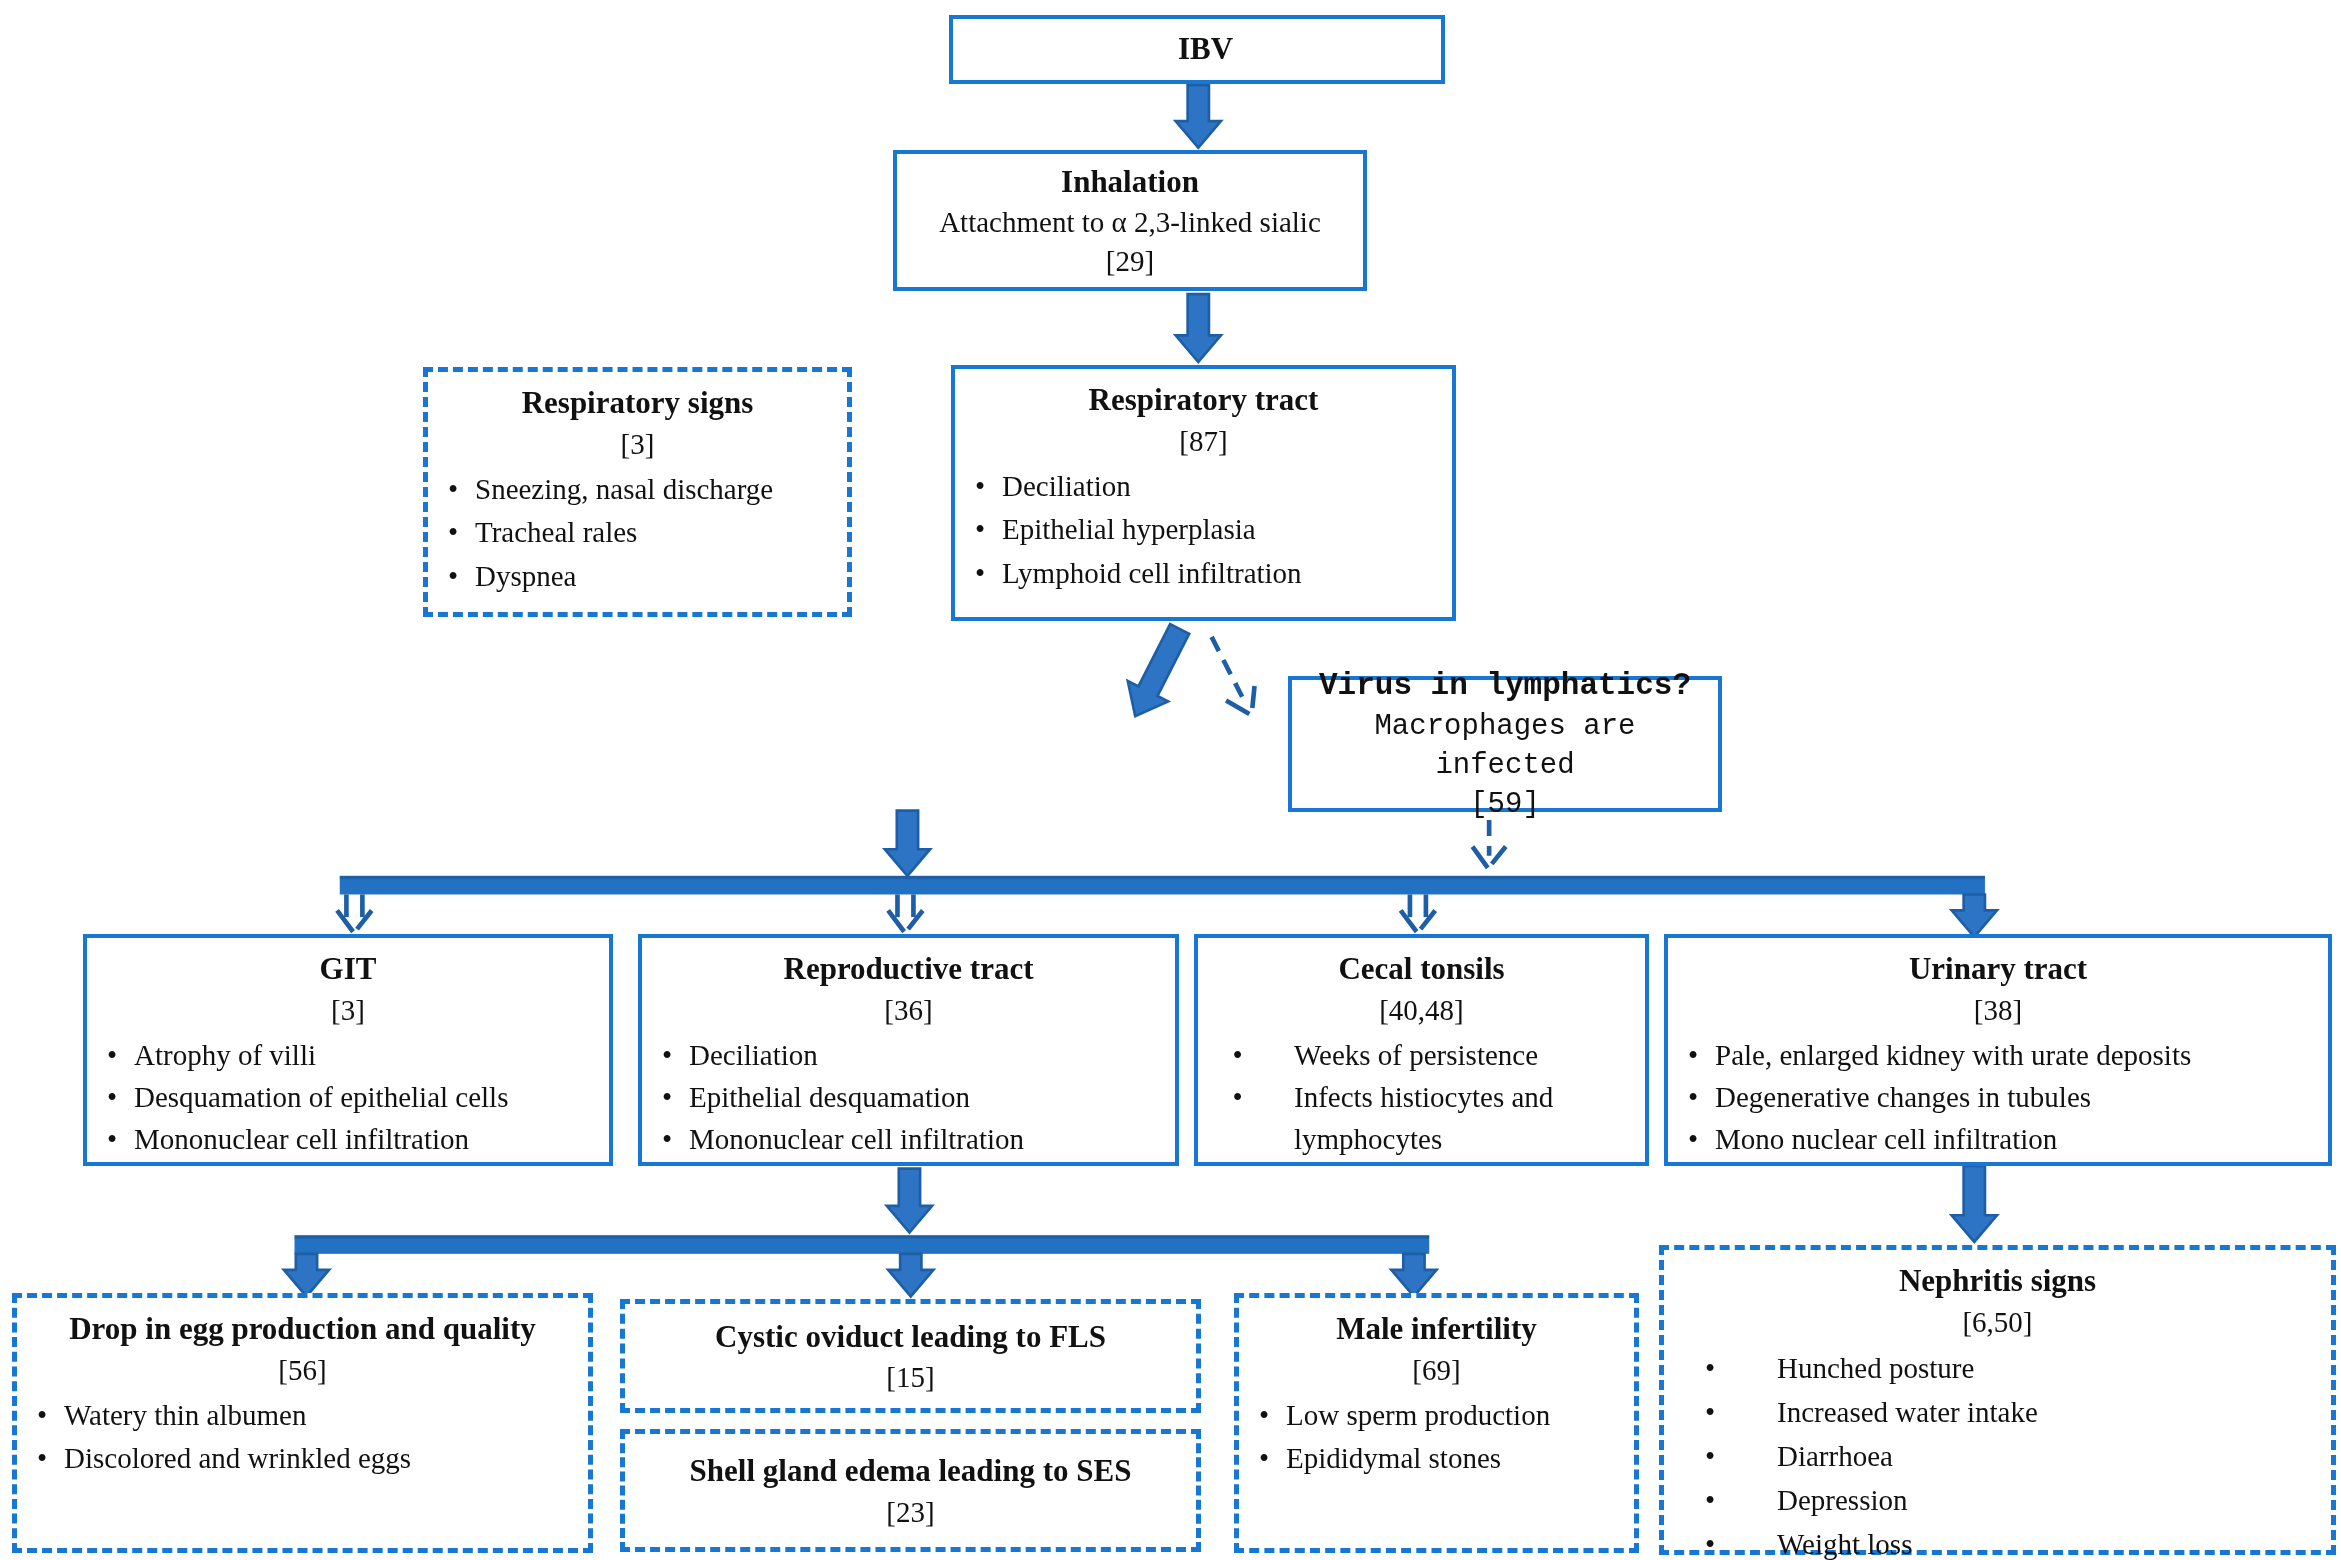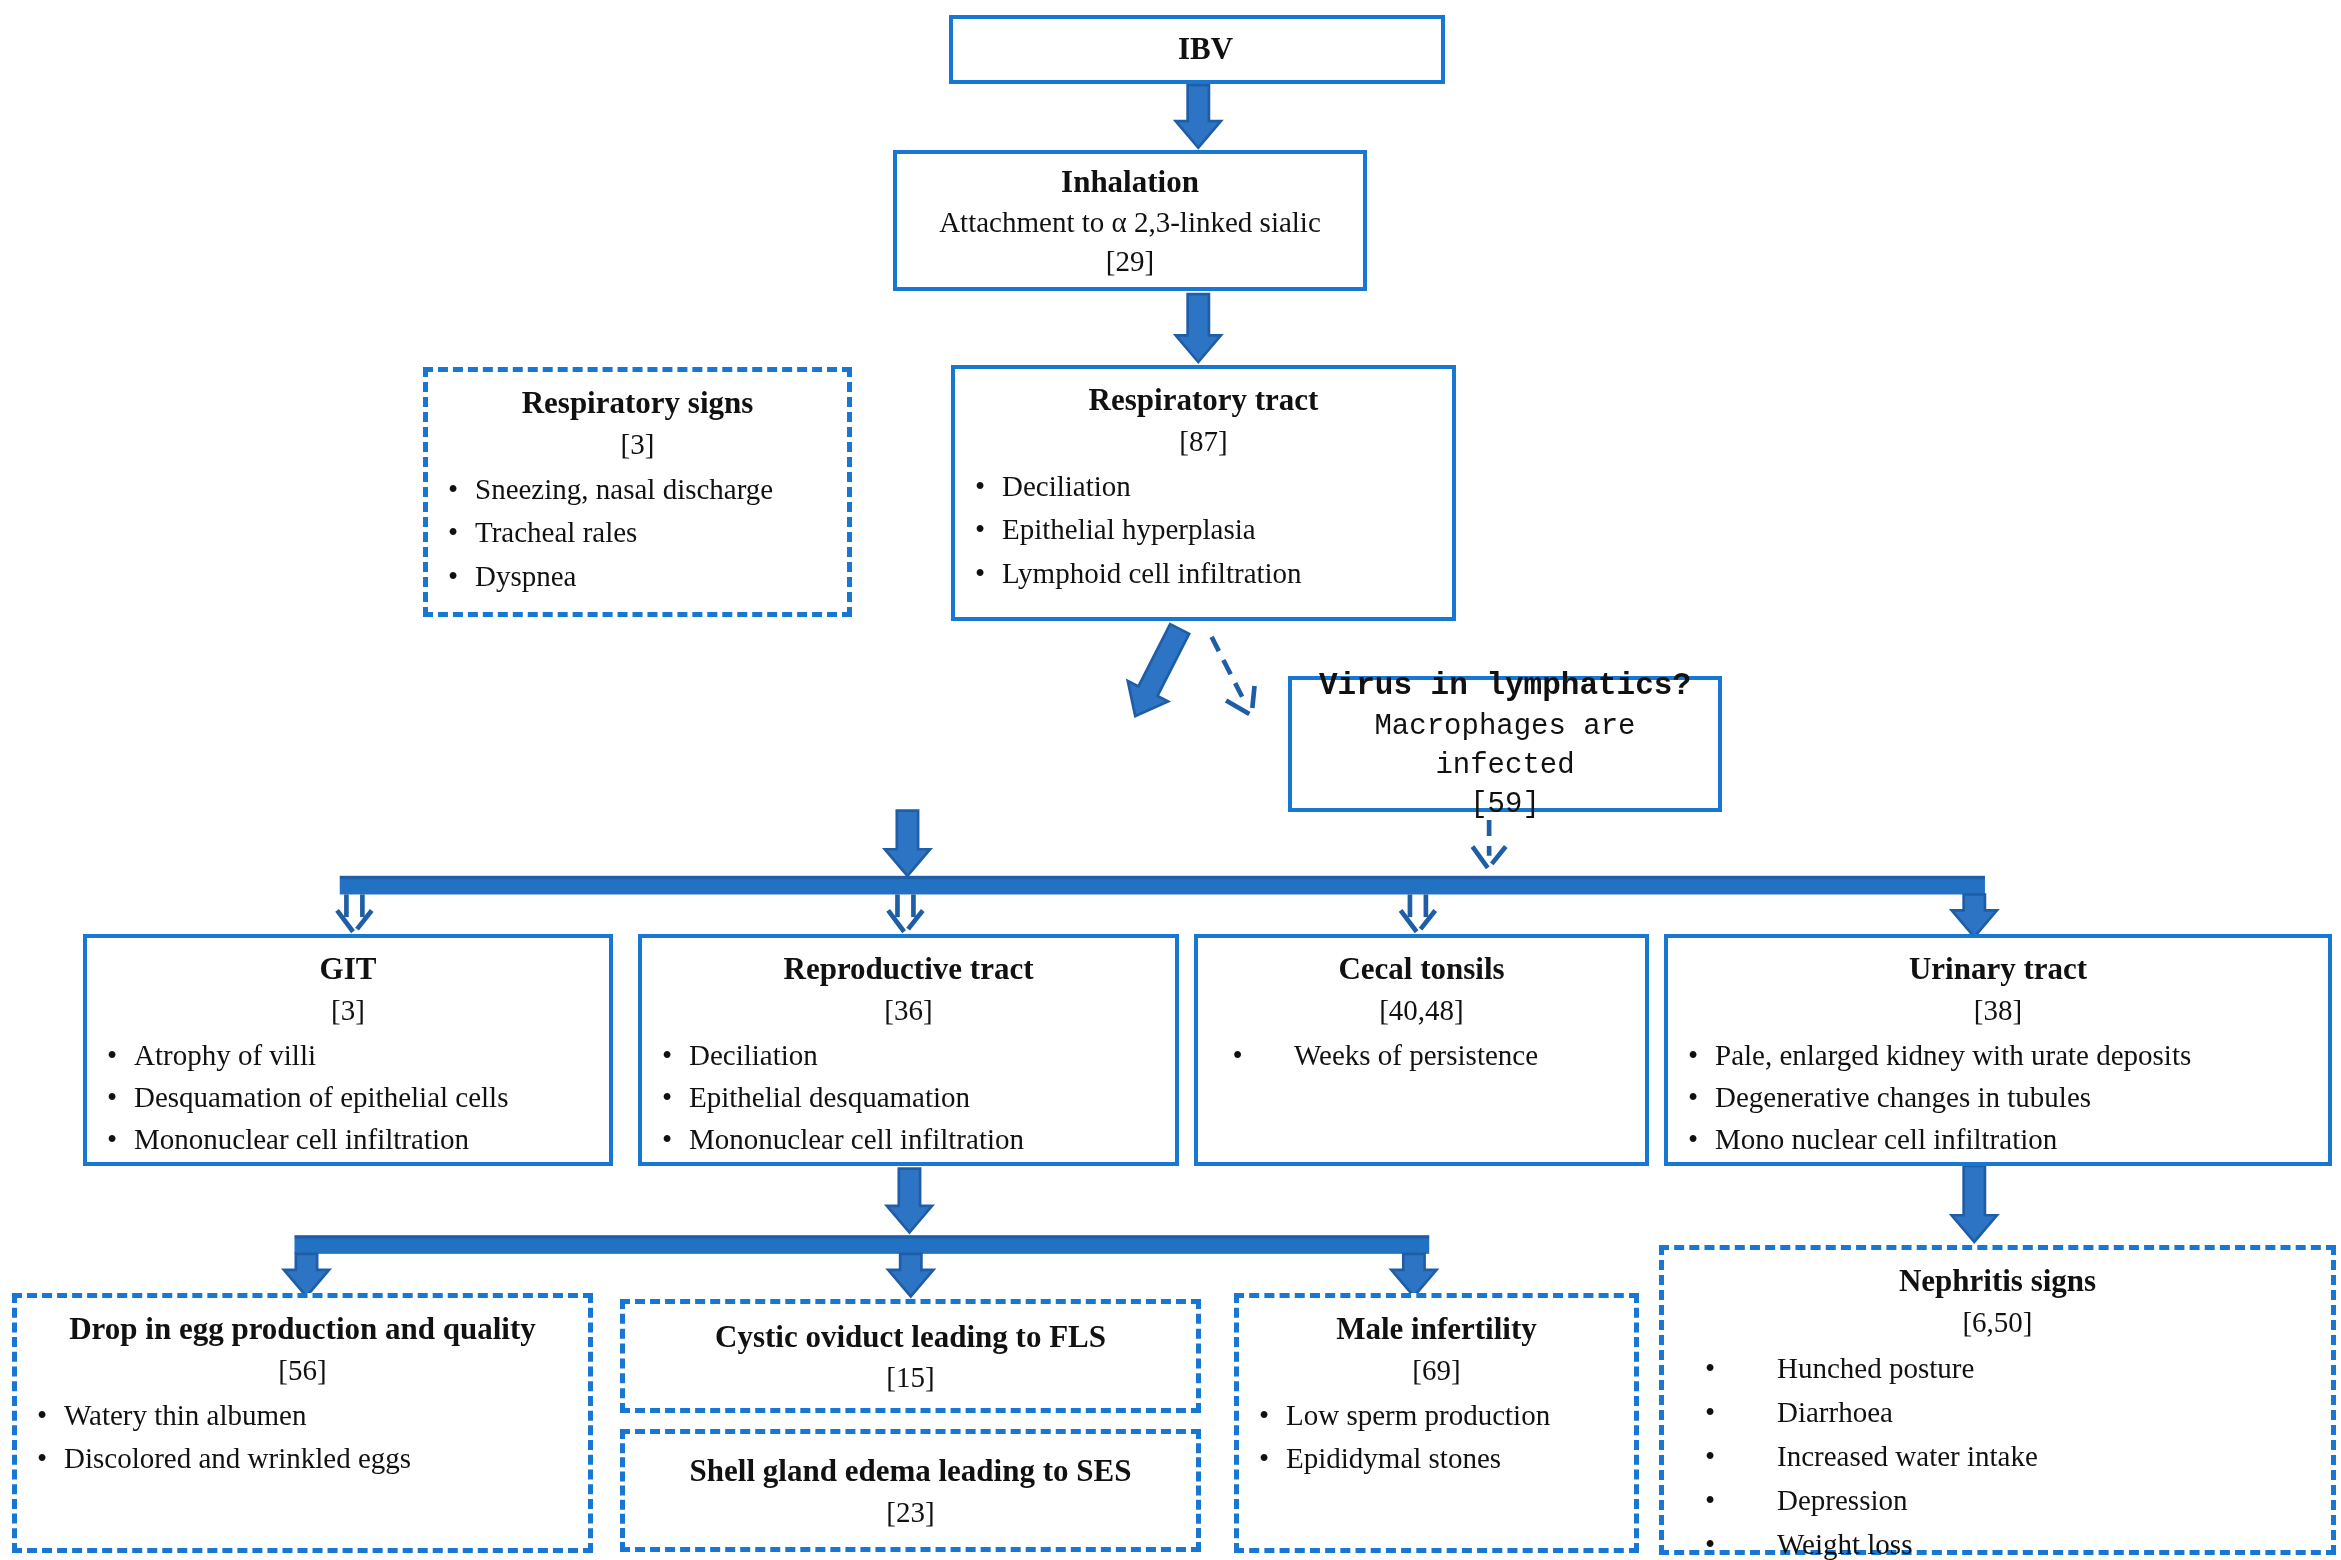--- a/index.html
+++ b/index.html
@@ -178,20 +178,21 @@
       <li>Epithelial  desquamation</li>
       <li>Mononuclear cell  infiltration</li>
     </ul>
   </div>
 
   <div class="box" style="left:1194px;top:934px;width:455px;height:232px;">
     <div class="title">Cecal tonsils</div>
     <div class="ref">[40,48]</div>
     <ul class="bullets wide tight">
       <li>Weeks of persistence</li>
+      <li>Infects histiocytes and lymphocytes</li>
     </ul>
   </div>
 
   <div class="box" style="left:1664px;top:934px;width:668px;height:232px;">
     <div class="title">Urinary tract</div>
     <div class="ref">[38]</div>
     <ul class="bullets tight">
       <li>Pale,  enlarged kidney with urate deposits</li>
       <li>Degenerative  changes  in tubules</li>
       <li>Mono nuclear cell  infiltration</li>
@@ -224,21 +225,21 @@
       <li>Low sperm production</li>
       <li>Epididymal stones</li>
     </ul>
   </div>
 
   <div class="box dashed" style="left:1659px;top:1245px;width:677px;height:310px;">
     <div class="title">Nephritis signs</div>
     <div class="ref">[6,50]</div>
     <ul class="bullets xwide">
       <li>Hunched posture</li>
+      <li>Increased water intake</li>
       <li>Diarrhoea</li>
-      <li>Increased water intake</li>
       <li>Depression</li>
       <li>Weight loss</li>
     </ul>
   </div>
 
 </div>
 
 
 </body></html>

